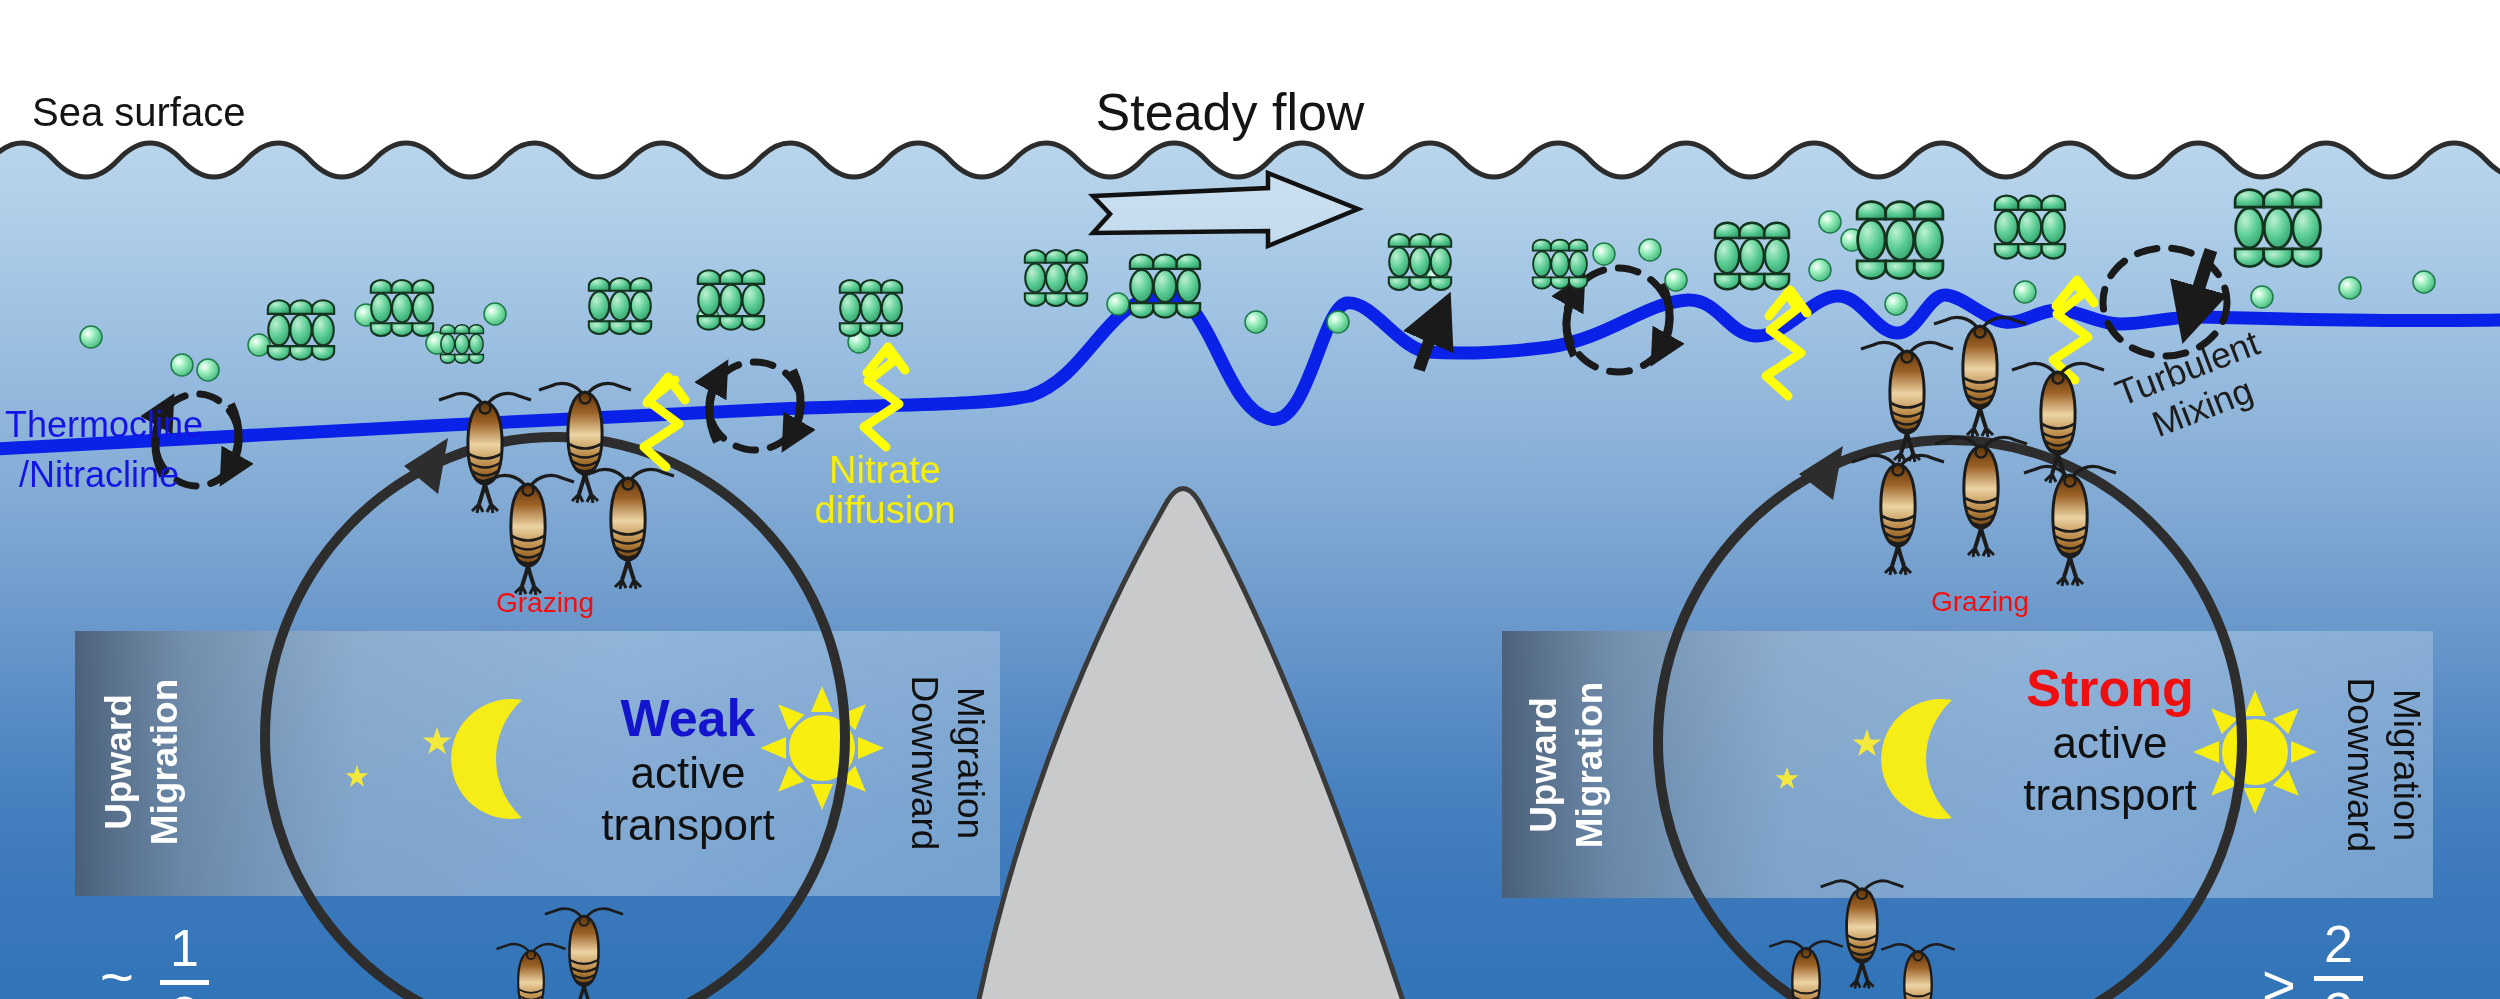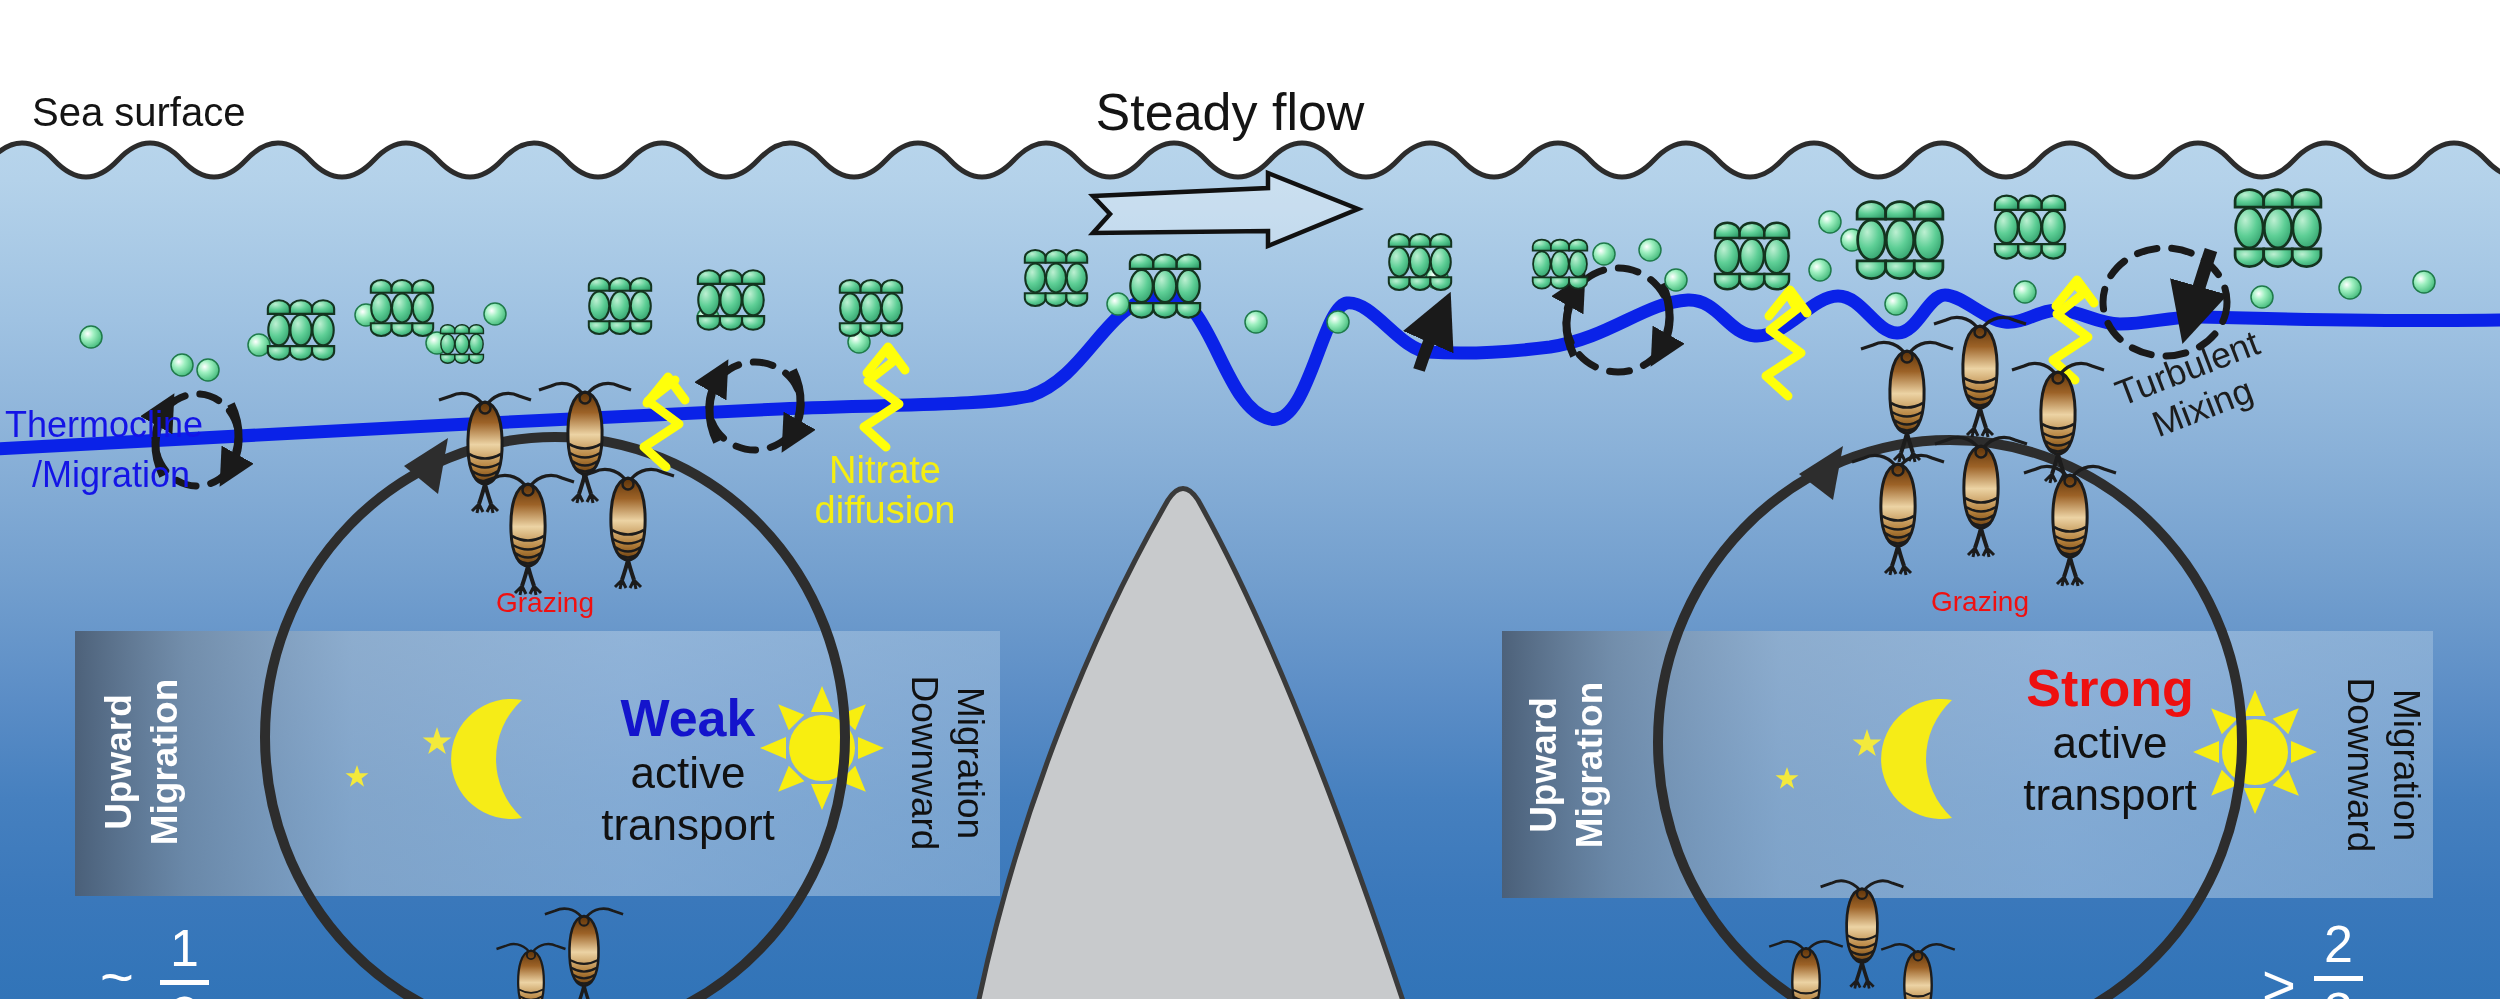--- a/index.html
+++ b/index.html
@@ -6,21 +6,21 @@
   #stage{
     position:relative;width:2500px;height:999px;overflow:hidden;
     font-family:"Liberation Sans",sans-serif;
     background:linear-gradient(180deg,#c5dff1 0%,#b4d2ea 18%,#9fc2e2 32%,#8ab1d8 45%,#739fce 58%,#5b8dc6 70%,#4680bf 80%,#3a78bb 90%,#3174b8 100%);
   }
   #scene{position:absolute;left:0;top:0;}
   .lbl{position:absolute;white-space:nowrap;line-height:1;z-index:10;}
   .ctr{transform:translate(-50%,-50%);}
   .seaLbl{font-size:40px;color:#141414;}
   .steadyLbl{font-size:52px;color:#141414;}
-  .thermoLbl{font-size:36px;color:#1414e6;line-height:50px;text-align:center;}
+  .thermoLbl{font-size:36px;color:#1414e6;line-height:50px;}
   .leeLbl{font-size:50px;font-weight:bold;color:#1414e6;}
   .nitrateLbl{font-size:38px;color:#f5ee10;text-align:center;line-height:40px;}
   .turbLbl{font-size:36px;color:#1d1d1d;text-align:center;line-height:42px;font-weight:500;
            transform:translate(-50%,-50%) rotate(-21deg);}
   .grazingLbl{font-size:28px;color:#f01010;}
   .rotCCW{transform:translate(-50%,-50%) rotate(-90deg);text-align:center;
           font-size:37px;font-weight:600;color:#ffffff;line-height:46px;}
   .rotCW{transform:translate(-50%,-50%) rotate(90deg);text-align:center;
          font-size:37px;font-weight:500;color:#111111;line-height:46px;}
   .rotCCW span,.rotCW span{display:block;}
@@ -259,21 +259,21 @@
         <use href="#sym-copepod" transform="translate(1918,988) scale(0.8)"></use>
       </g>
   </svg>
 
   <div class="lbl seaLbl" style="left:32px;top:92px;">Sea surface</div>
 
   <div class="lbl steadyLbl ctr" style="left:1230px;top:112px;">Steady flow</div>
 
   <div class="lbl thermoLbl" style="left:5px;top:400px;">
     <span style="display:block;">Thermocline</span>
-    <span style="display:block;padding-left:14px;">/Migration</span>
+    <span style="display:block;padding-left:14px;">/Nitracline</span>
   </div>
 
 
   <div class="lbl nitrateLbl ctr" style="left:885px;top:490px;">
     <span style="display:block;">Nitrate</span>
     <span style="display:block;">diffusion</span>
   </div>
 
   <div class="lbl turbLbl" style="left:2195px;top:388px;">
     <span style="display:block;">Turbulent</span>

